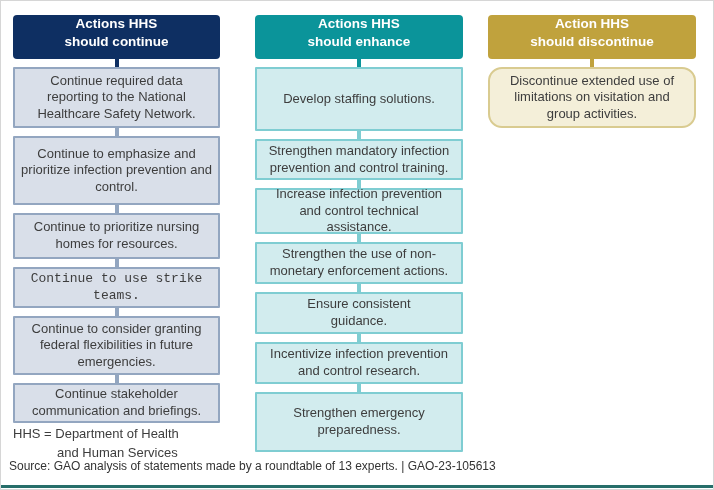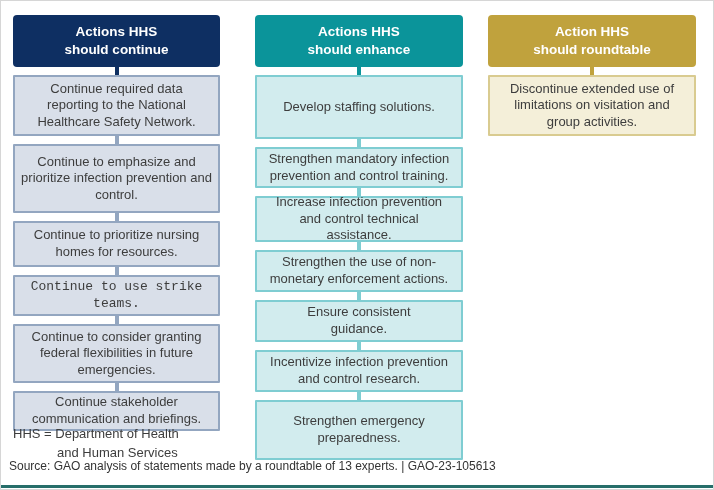--- a/index.html
+++ b/index.html
@@ -14,22 +14,22 @@
   }
   .col{
     position:absolute;top:14px;
     display:flex;flex-direction:column;align-items:stretch;
   }
   .hdr{
     border-radius:4px;
     color:#ffffff;
     font-weight:bold;
     font-size:13.5px;line-height:1.35;
-    height:52px;
-    display:flex;flex-direction:column;align-items:center;justify-content:center;
+    height:44px;
+    display:flex;flex-direction:column;align-items:center;justify-content:flex-start;
     text-align:center;
   }
   .conn{
     width:4px;height:8px;margin:0 auto;
   }
   .box{
     border:2px solid;
     border-radius:1px;
     box-sizing:border-box;
     display:flex;align-items:center;justify-content:center;
@@ -44,21 +44,21 @@
   .c1 .conn{background:var(--navy-border);}
   .c1 .conn.first{background:var(--navy);}
   .c1 .box{background:var(--navy-fill);border-color:var(--navy-border);}
   .c2 .hdr{background:var(--teal);}
   .c2 .conn{background:var(--teal-border);}
   .c2 .conn.first{background:var(--teal);}
   .c2 .box{background:var(--teal-fill);border-color:var(--teal-border);}
   .c3 .hdr{background:var(--gold);}
   .c3 .conn{background:var(--gold-border);}
   .c3 .conn.first{background:var(--gold);}
-  .c3 .box{background:var(--gold-fill);border-color:var(--gold-border);}
+  .c3 .box{background:var(--gold-fill);border-color:var(--gold-border);border-radius:14px;}
   .footnote{
     position:absolute;left:12px;top:424px;
     font-size:13px;line-height:1.45;color:var(--text);
   }
   .footnote .indent{padding-left:44px;}
   .source{
     position:absolute;left:8px;top:458px;
     font-size:12px;color:#333333;
   }
   .bottom-rule{
@@ -133,21 +133,21 @@
     </div>
     <div class="conn"></div>
     <div class="box" style="height:60px;">
       <span class="t" style="max-width:165px;">Strengthen emergency preparedness.</span>
     </div>
   </div>
 
   <div class="col c3" style="left:487px;width:208px;">
     <div class="hdr">
       <span>Action HHS</span>
-      <span>should roundtable</span>
+      <span>should discontinue</span>
     </div>
     <div class="conn first"></div>
     <div class="box" style="height:61px;">
       <span class="t">Discontinue extended use of limitations on visitation and group activities.</span>
     </div>
   </div>
 
   <div class="footnote">
     <div>HHS = Department of Health</div>
     <div class="indent">and Human Services</div>

